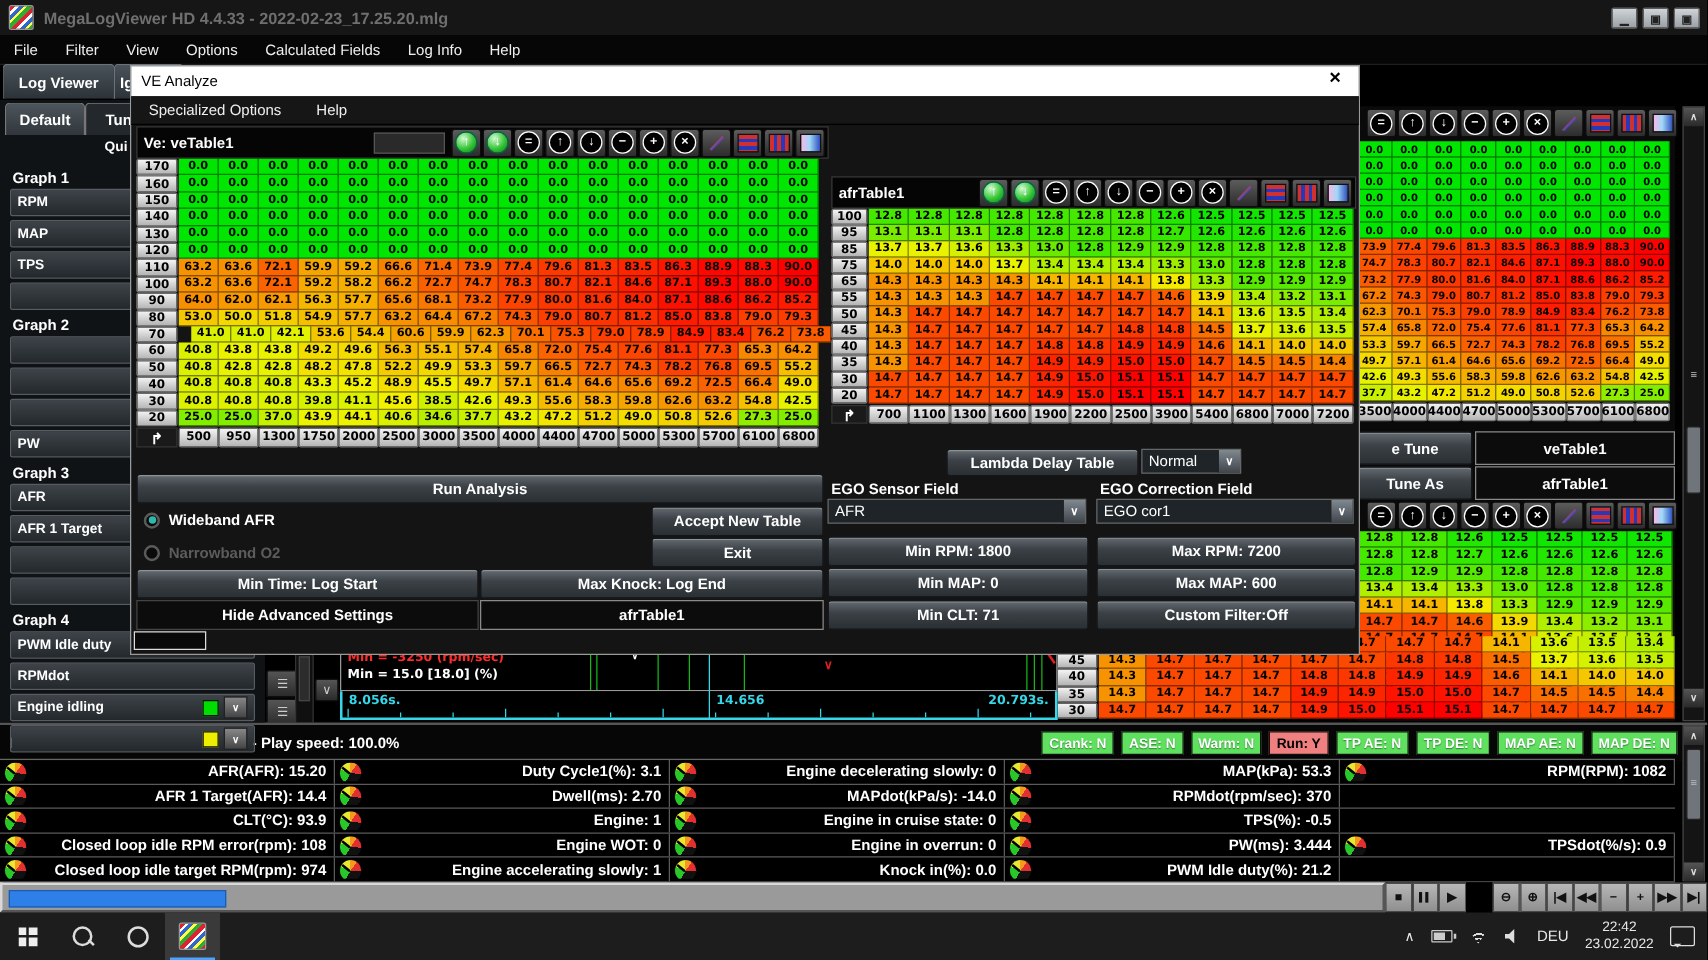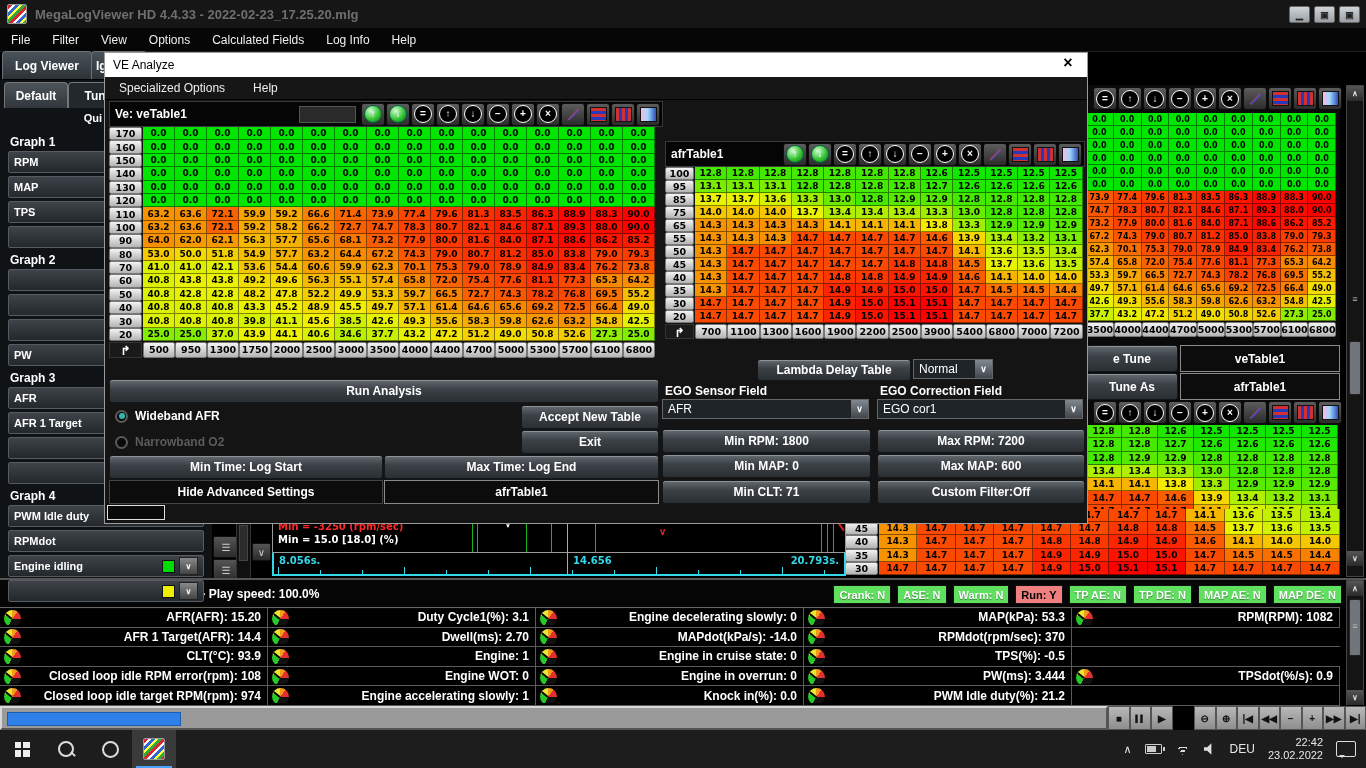--- a/index.html
+++ b/index.html
@@ -124,21 +124,21 @@
   .search-ico::after{content:"";position:absolute;left:10px;top:10px;width:6px;height:2px;background:#ddd;transform:rotate(45deg)}
   .cortana-ico{width:13px;height:13px;border:2px solid #ddd;border-radius:50%}
   #tray{position:absolute;right:0;top:730px;height:38px;display:flex;align-items:center;gap:13px;padding-right:10px}
   #tray .tx{color:#e8e8e8;font-size:12px}
   .batt{width:15px;height:8px;border:1.5px solid #ccc;border-radius:1px;position:relative}
   .batt::before{content:"";position:absolute;left:1px;top:1px;bottom:1px;width:60%;background:#ccc}
   .batt::after{content:"";position:absolute;right:-4px;top:1.5px;width:2px;height:4px;background:#ccc}
   .wifi{width:16px;height:12px;background:radial-gradient(circle at 50% 100%,#ddd 0 1.5px,transparent 1.5px 3.5px,
     #ddd 3.5px 5px,transparent 5px 7px,#ddd 7px 8.5px,transparent 8.5px);clip-path:polygon(50% 100%,0 0,100% 0)}
   .spk{width:13px;height:12px;background:#ddd;clip-path:polygon(0 35%,28% 35%,60% 2%,60% 98%,28% 65%,0 65%)}
-  .clock{text-align:right;color:#e8e8e8;font-size:11px;line-height:13px}
+  .clock{text-align:center;color:#e8e8e8;font-size:11px;line-height:13px}
   .chat{width:18px;height:14px;border:1.5px solid #ddd;border-radius:2px;position:relative}
   .chat::after{content:"";position:absolute;left:2px;bottom:-5px;border:3px solid transparent;border-top-color:#ddd}
   
   .vsb{background:#141414;border:1px solid #444;box-sizing:border-box}
   .vsb .ar{position:absolute;left:0;right:0;height:15px;background:linear-gradient(#555,#2a2a2a);color:#ddd;
     display:flex;align-items:center;justify-content:center;font-size:8px;font-weight:bold}
   .vsb .thumb{position:absolute;left:2px;right:2px;background:#6f757a;border:1px solid #222;border-radius:2px}
   .vsb .grip{position:absolute;left:0;right:0;text-align:center;color:#bbb;font-size:9px}
 </style>
 </head>
@@ -1132,21 +1132,21 @@
         <div class="tcell" style="width: 32px; font-size: 9px; background: rgb(251, 87, 0);">74.3</div>
         <div class="tcell" style="width: 32px; font-size: 9px; background: rgb(252, 62, 0);">79.0</div>
         <div class="tcell" style="width: 32px; font-size: 9px; background: rgb(252, 52, 0);">80.7</div>
         <div class="tcell" style="width: 32px; font-size: 9px; background: rgb(253, 49, 0);">81.2</div>
         <div class="tcell" style="width: 32px; font-size: 9px; background: rgb(254, 28, 0);">85.0</div>
         <div class="tcell" style="width: 32px; font-size: 9px; background: rgb(253, 35, 0);">83.8</div>
         <div class="tcell" style="width: 32px; font-size: 9px; background: rgb(252, 62, 0);">79.0</div>
         <div class="tcell" style="width: 32px; font-size: 9px; background: rgb(252, 60, 0);">79.3</div>
       </div>
       <div class="trow" style="height: 13.4px;">
-        <div class="thead" style="width: 33px; font-size: 9.5px; margin-right: 1px;">70</div>
+        <div class="thead" style="width: 33px; font-size: 9.5px; margin-right: 11px;">70</div>
         <div class="tcell" style="width: 32px; font-size: 9px; background: rgb(220, 241, 0);">41.0</div>
         <div class="tcell" style="width: 32px; font-size: 9px; background: rgb(220, 241, 0);">41.0</div>
         <div class="tcell" style="width: 32px; font-size: 9px; background: rgb(226, 241, 0);">42.1</div>
         <div class="tcell" style="width: 32px; font-size: 9px; background: rgb(245, 198, 0);">53.6</div>
         <div class="tcell" style="width: 32px; font-size: 9px; background: rgb(245, 194, 0);">54.4</div>
         <div class="tcell" style="width: 32px; font-size: 9px; background: rgb(247, 161, 0);">60.6</div>
         <div class="tcell" style="width: 32px; font-size: 9px; background: rgb(246, 165, 0);">59.9</div>
         <div class="tcell" style="width: 32px; font-size: 9px; background: rgb(247, 152, 0);">62.3</div>
         <div class="tcell" style="width: 32px; font-size: 9px; background: rgb(249, 110, 0);">70.1</div>
         <div class="tcell" style="width: 32px; font-size: 9px; background: rgb(251, 82, 0);">75.3</div>
@@ -1524,21 +1524,21 @@
   </div>
   <div class="radio-row" style="left:10px;top:382px;color:#5c5c5c">
     <span class="radio"></span>
     <span class="rl">Narrowband O2</span>
   </div>
 
   <div class="btn" style="position:absolute;left:416px;top:352px;width:136px;height:22px">Accept New Table</div>
   <div class="btn" style="position:absolute;left:416px;top:377px;width:136px;height:22px">Exit</div>
 
   <div class="btn" style="position:absolute;left:4px;top:402px;width:272px;height:22px">Min Time: Log Start</div>
-  <div class="btn" style="position:absolute;left:279px;top:402px;width:273px;height:22px">Max Time: Log End</div>
+  <div class="btn" style="position:absolute;left:279px;top:402px;width:273px;height:22px">Max Knock: Log End</div>
   <div class="panel-label" style="position:absolute;left:4px;top:427px;width:272px;height:22px;border-color:#444">Hide Advanced Settings</div>
   <div class="panel-label" style="position:absolute;left:279px;top:427px;width:273px;height:22px">afrTable1</div>
 
   <div class="btn" style="position:absolute;left:652px;top:306px;width:152px;height:20px">Lambda Delay Table</div>
   <div class="select" style="position:absolute;left:808px;top:306px;width:80px;height:20px">
     <span class="sv">Normal</span>
     <span class="sa">∨</span>
   </div>
 
   <div class="flabel" style="left:560px;top:331px">EGO Sensor Field</div>

